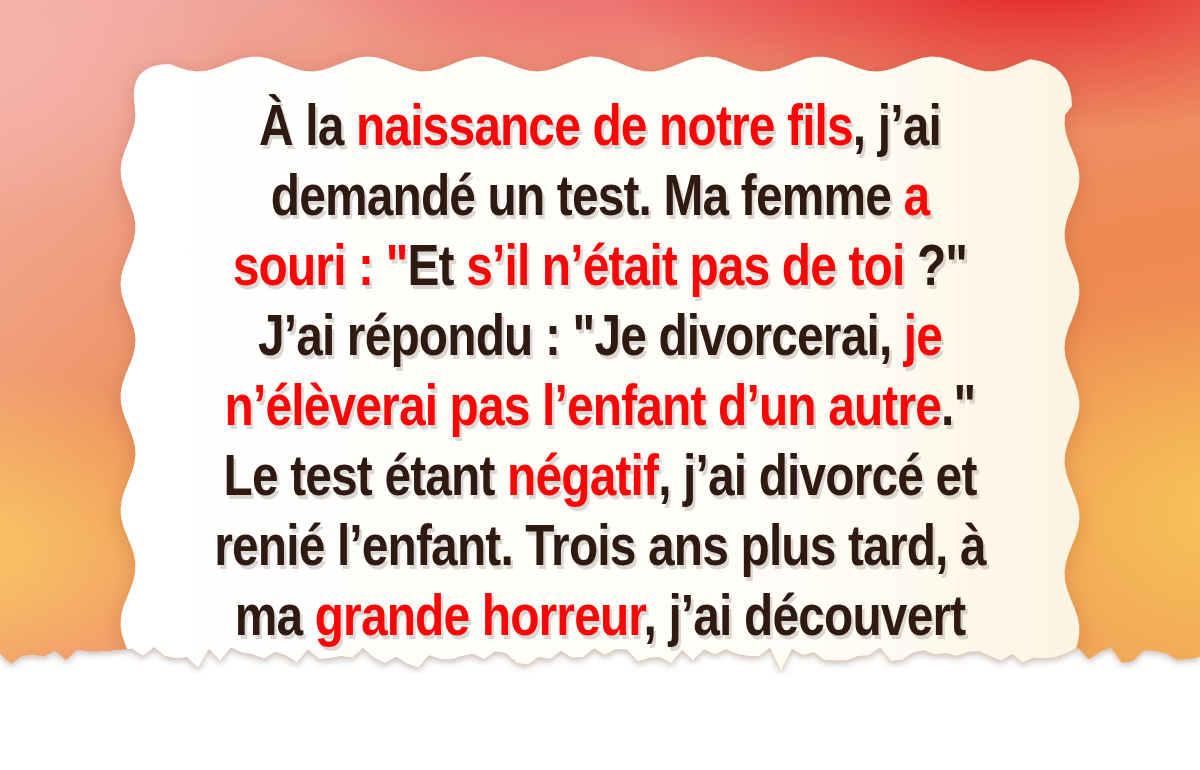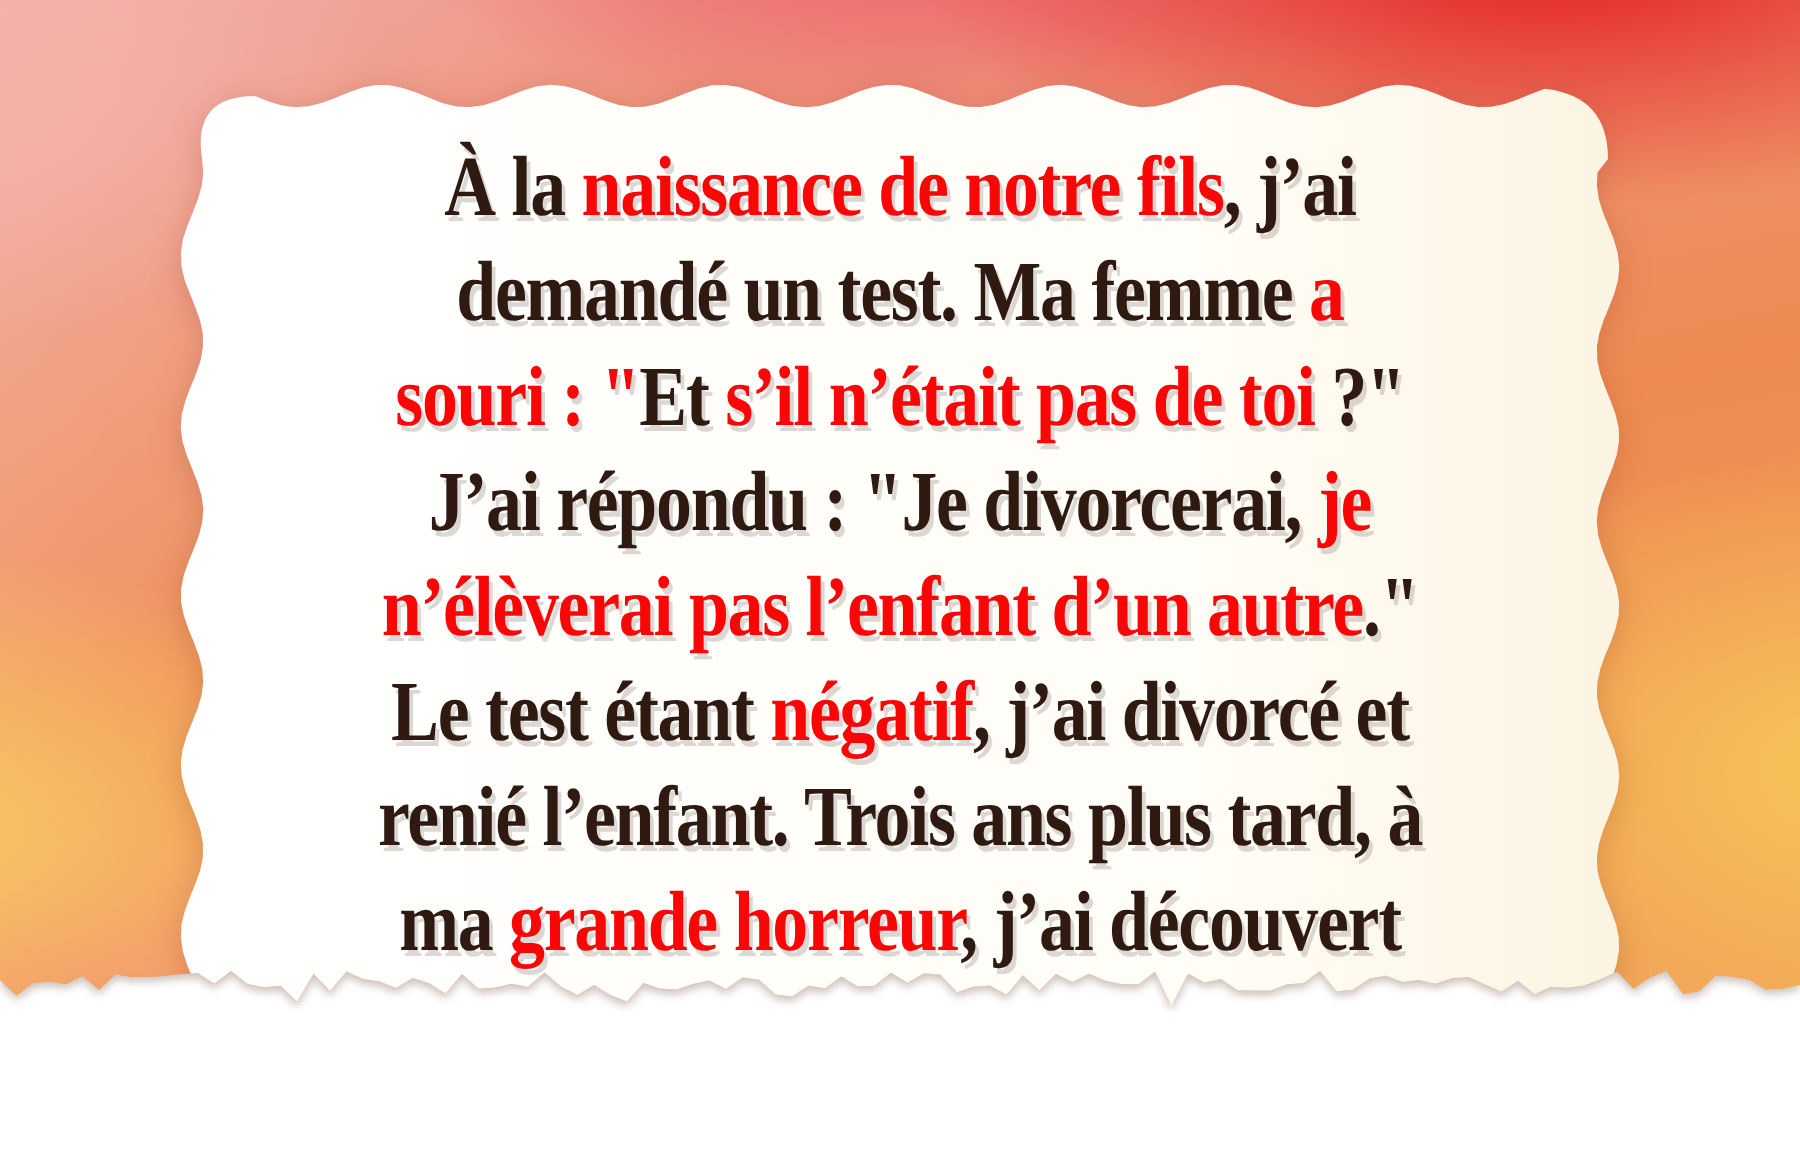--- a/index.html
+++ b/index.html
@@ -1,18 +1,18 @@
 <!DOCTYPE html>
 <html style="--text-dark: #2f1a12; --text-red: #f90707; --card-white: #ffffff; --card-cream: #fcf4e2; --torn-gray: #e2e4e9; --bg-red: #e3161e; --bg-pink: #f6b2aa; --bg-orange: #ee8a52; --bg-yellow: #f8c658; --bg-salmon: #f08c73;"><head>
 <meta charset="utf-8">
 <style>
   html,body{margin:0;padding:0;background:#ffffff;}
   .stage{
     position:relative;width:1200px;height:674px;overflow:hidden;
-    font-family:Liberation Serif, serif;
+    font-family:Liberation Sans, sans-serif;
   }
   
   .gray-base{position:absolute;inset:0;background:var(--torn-gray,#e2e4e9);}
   
   .shadow-white{position:absolute;inset:0;filter:drop-shadow(0 6px 7px rgba(96,106,128,0.45));}
   .torn-white{position:absolute;inset:0;background:#ffffff;}
   
   .shadow-art{position:absolute;inset:0;filter:drop-shadow(0 3px 3px rgba(130,100,85,0.40));}
   .artwork{
     position:absolute;inset:0;

